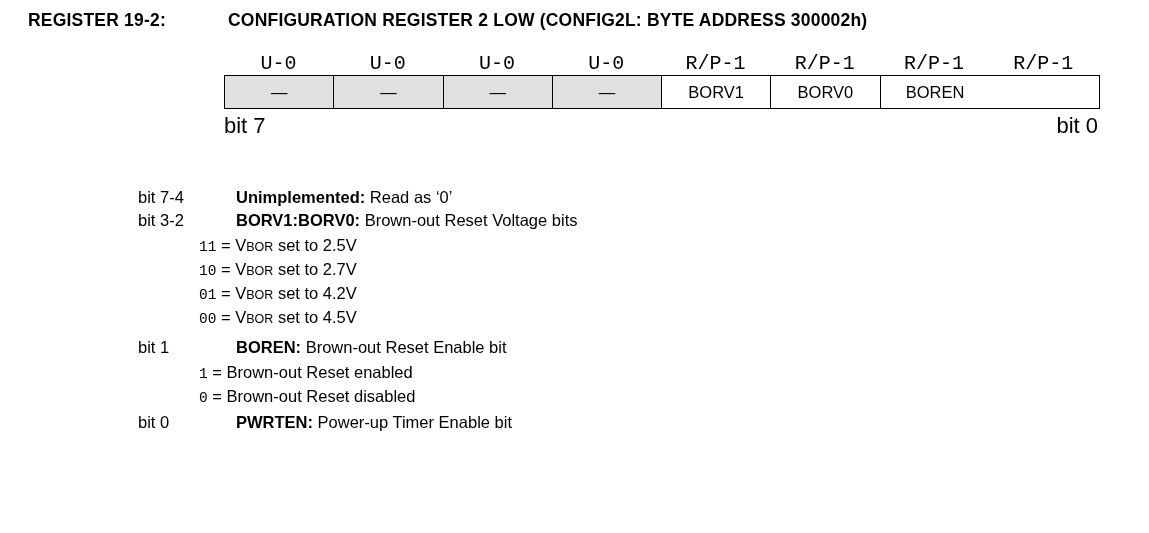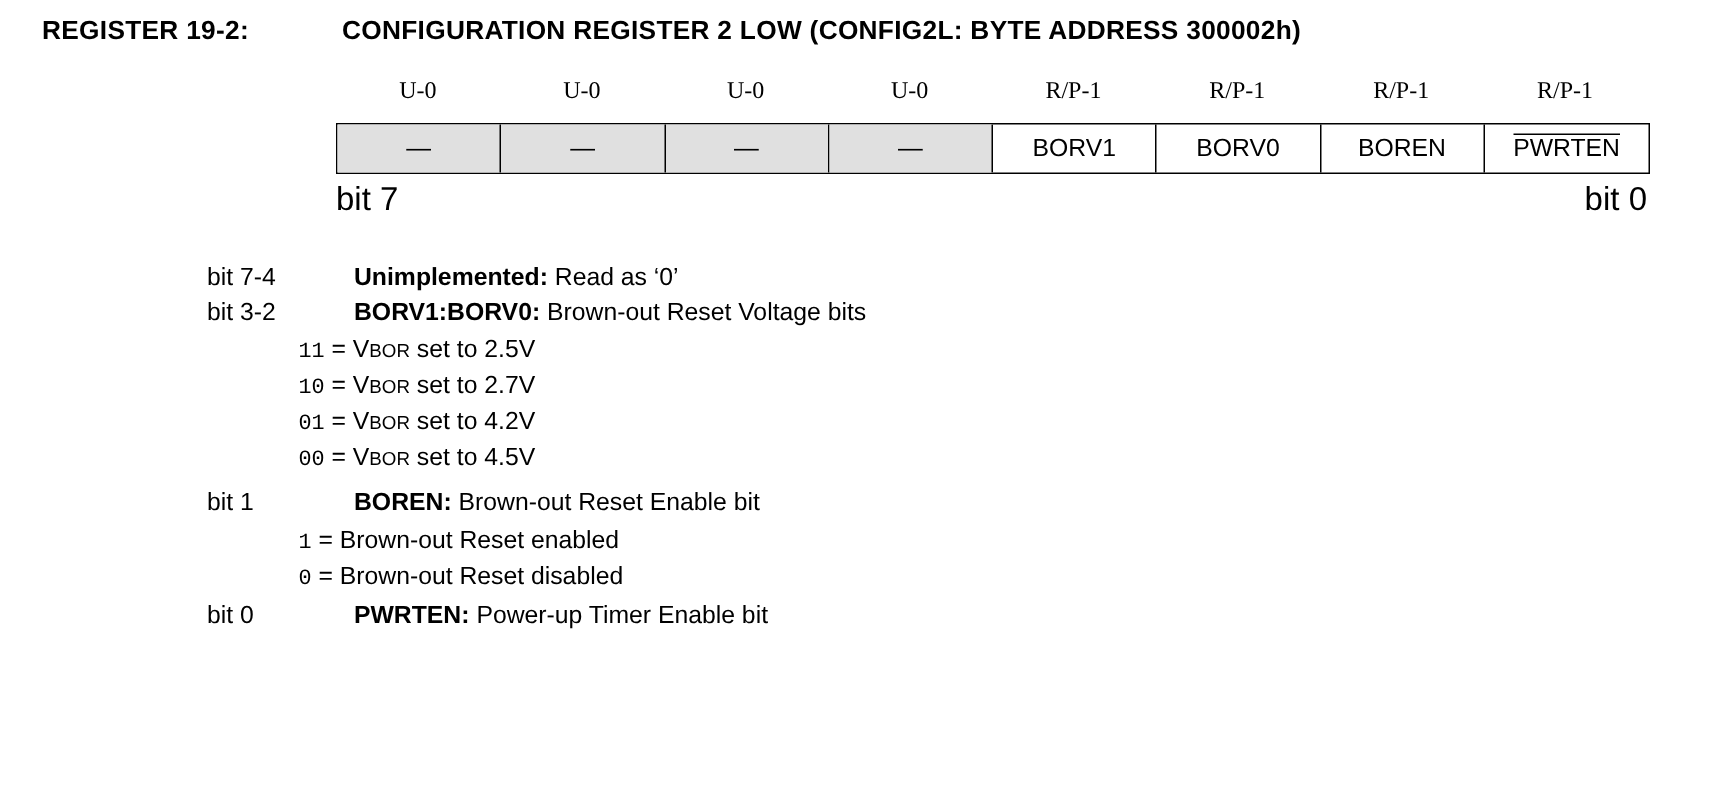--- a/index.html
+++ b/index.html
@@ -52,23 +52,23 @@
   .bit-row {
     display: flex;
     width: 874px;
   }
   .bit-row .cell {
     width: 109.25px;
     box-sizing: border-box;
     text-align: center;
   }
   .access-row .cell {
-    font-family: Liberation Serif, serif;
-    font-size: 16px;
-    padding-bottom: 12px;
+    font-family: Liberation Mono, monospace;
+    font-size: 20px;
+    padding-bottom: 0;
   }
   .boxes-row {
     border: 1.6px solid #000;
     box-sizing: content-box;
     height: 32px;
   }
   .boxes-row .cell {
     border-right: 1.6px solid #000;
     height: 32px;
     line-height: 32px;
@@ -92,21 +92,21 @@
     justify-content: space-between;
     width: 874px;
     font-family: "Liberation Sans", sans-serif;
     font-size: 22px;
     padding-top: 4px;
   }
 
   
   .desc {
     position: absolute;
-    top: 176px;
+    top: 188px;
     left: 138px;
     width: 960px;
     font-family: "Liberation Sans", sans-serif;
     font-size: 16.5px;
   }
   .desc-block {
     position: relative;
     margin-bottom: 4px;
   }
   .desc-row {
@@ -162,21 +162,20 @@
     </div>
 
     <div class="bit-row boxes-row">
       <div class="cell unimpl">—</div>
       <div class="cell unimpl">—</div>
       <div class="cell unimpl">—</div>
       <div class="cell unimpl">—</div>
       <div class="cell">BORV1</div>
       <div class="cell">BORV0</div>
       <div class="cell">BOREN</div>
-      <div class="cell"><span class="overline">PWRTEN</span></div>
     </div>
 
     <div class="bitlabels-row">
       <span>bit 7</span>
       <span>bit 0</span>
     </div>
   </div>
 
   <div class="desc">
 

